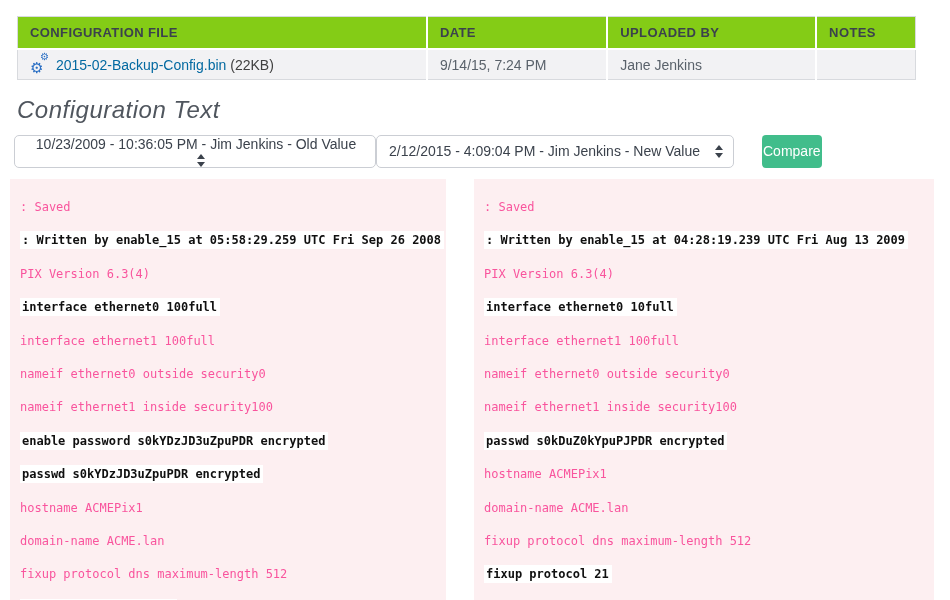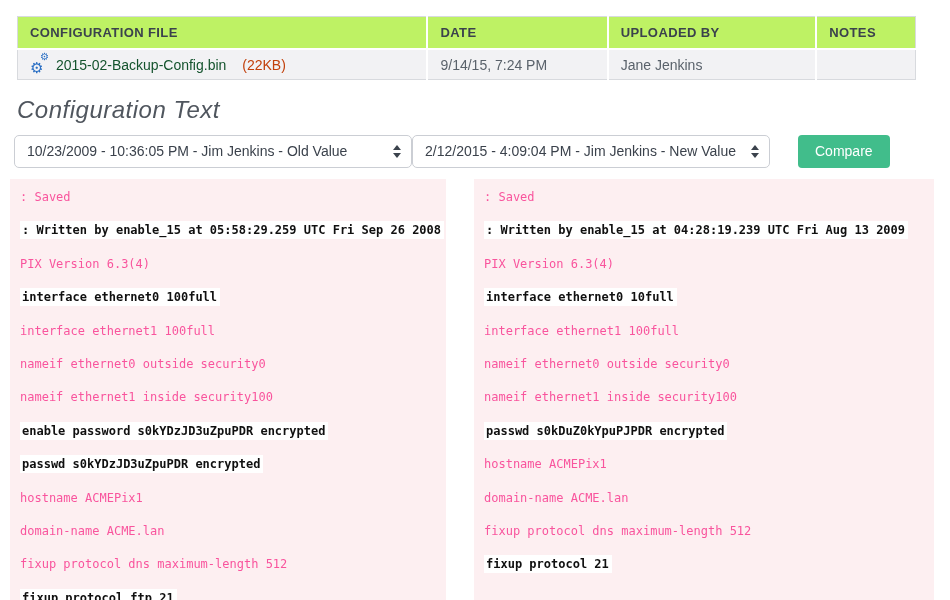--- a/index.html
+++ b/index.html
@@ -12,21 +12,21 @@
   }
 
   
   .cfg-table-wrap { margin: 16px 17px 0 17px; }
   table.cfg-table {
     width: 899px;
     border-collapse: collapse;
     border: 1px solid #d8dade;
   }
   table.cfg-table th {
-    background: #bef264;
+    background: #84cc16;
     color: #3b424c;
     font-size: 13px;
     font-weight: bold;
     letter-spacing: 0.4px;
     text-align: left;
     padding: 8px 12px;
     border-right: 2px solid #ffffff;
     border-bottom: 2px solid #ffffff;
     white-space: nowrap;
   }
@@ -38,35 +38,35 @@
     border-right: 2px solid #ffffff;
     white-space: nowrap;
   }
   table.cfg-table th:last-child, table.cfg-table td:last-child { border-right: none; }
   .col-file { width: 423px; }
   .col-date { width: 185px; margin-left: 24px; }
   .col-by   { width: 217px; }
   .col-notes{ width: 102px; }
 
   .file-link {
-    color: #14532d;
+    color: #0369a1;
     text-decoration: none;
     cursor: pointer;
   }
   .cogs {
     position: relative;
     display: inline-block;
     width: 20px; height: 16px;
     color: #2a6fc4;
     margin-right: 2px;
     vertical-align: -2px;
   }
   .cogs .gear-big  { position:absolute; left:0; bottom:-3px; font-size:15px; line-height:15px; }
   .cogs .gear-small{ position:absolute; right:1px; top:-4px; font-size:10px; line-height:10px; }
-  .file-size { margin-left: 12px; color: #c2410c; }
+  .file-size { color: #404040; }
 
   
   .section-title {
     margin: 16px 16px 10px 17px;
     font-size: 24px;
     font-style: italic;
     font-weight: 300;
     color: #50565e;
     letter-spacing: 0.5px;
   }
@@ -85,57 +85,57 @@
     border: 1px solid #cbced4;
     border-radius: 5px;
     background: #ffffff;
     height: 33px;
     padding: 0 10px 0 12px;
     font-size: 14px;
     color: #3b424c;
     cursor: pointer;
     white-space: nowrap;
   }
-  .select-old { width: 398px; }
+  .select-old { width: 362px; flex-direction: column; }
   .select-new { width: 358px; }
   .updown { display: flex; flex-direction: column; gap: 3px; margin-left: 10px; }
   .updown .tri-up {
     width: 0; height: 0;
     border-left: 4px solid transparent;
     border-right: 4px solid transparent;
     border-bottom: 5px solid #3b424c;
   }
   .updown .tri-down {
     width: 0; height: 0;
     border-left: 4px solid transparent;
     border-right: 4px solid transparent;
     border-top: 5px solid #3b424c;
   }
   .compare-btn {
     margin-left: 28px;
     height: 33px;
-    padding: 0 17px;
+    padding: 0 1px;
     background: #41bd8b;
     color: #ffffff;
     font-size: 14px;
     font-family: "Liberation Sans", sans-serif;
     border: none;
     border-radius: 4px;
     cursor: pointer;
   }
 
   
   .diff-row {
     display: flex;
     margin: 11px 10px 0 10px;
   }
   .diff-panel {
     background: #fdeff1;
     height: 421px;
-    padding: 2px 0 0 10px;
+    padding: 12px 0 0 10px;
     overflow: hidden;
   }
   .diff-left  { width: 436px; }
   .diff-gutter{ width: 28px; }
   .diff-right { width: 460px; }
   .diff-line {
     font-family: "DejaVu Sans Mono", monospace;
     font-size: 12px;
     line-height: 33.4px;
     height: 33.4px;

